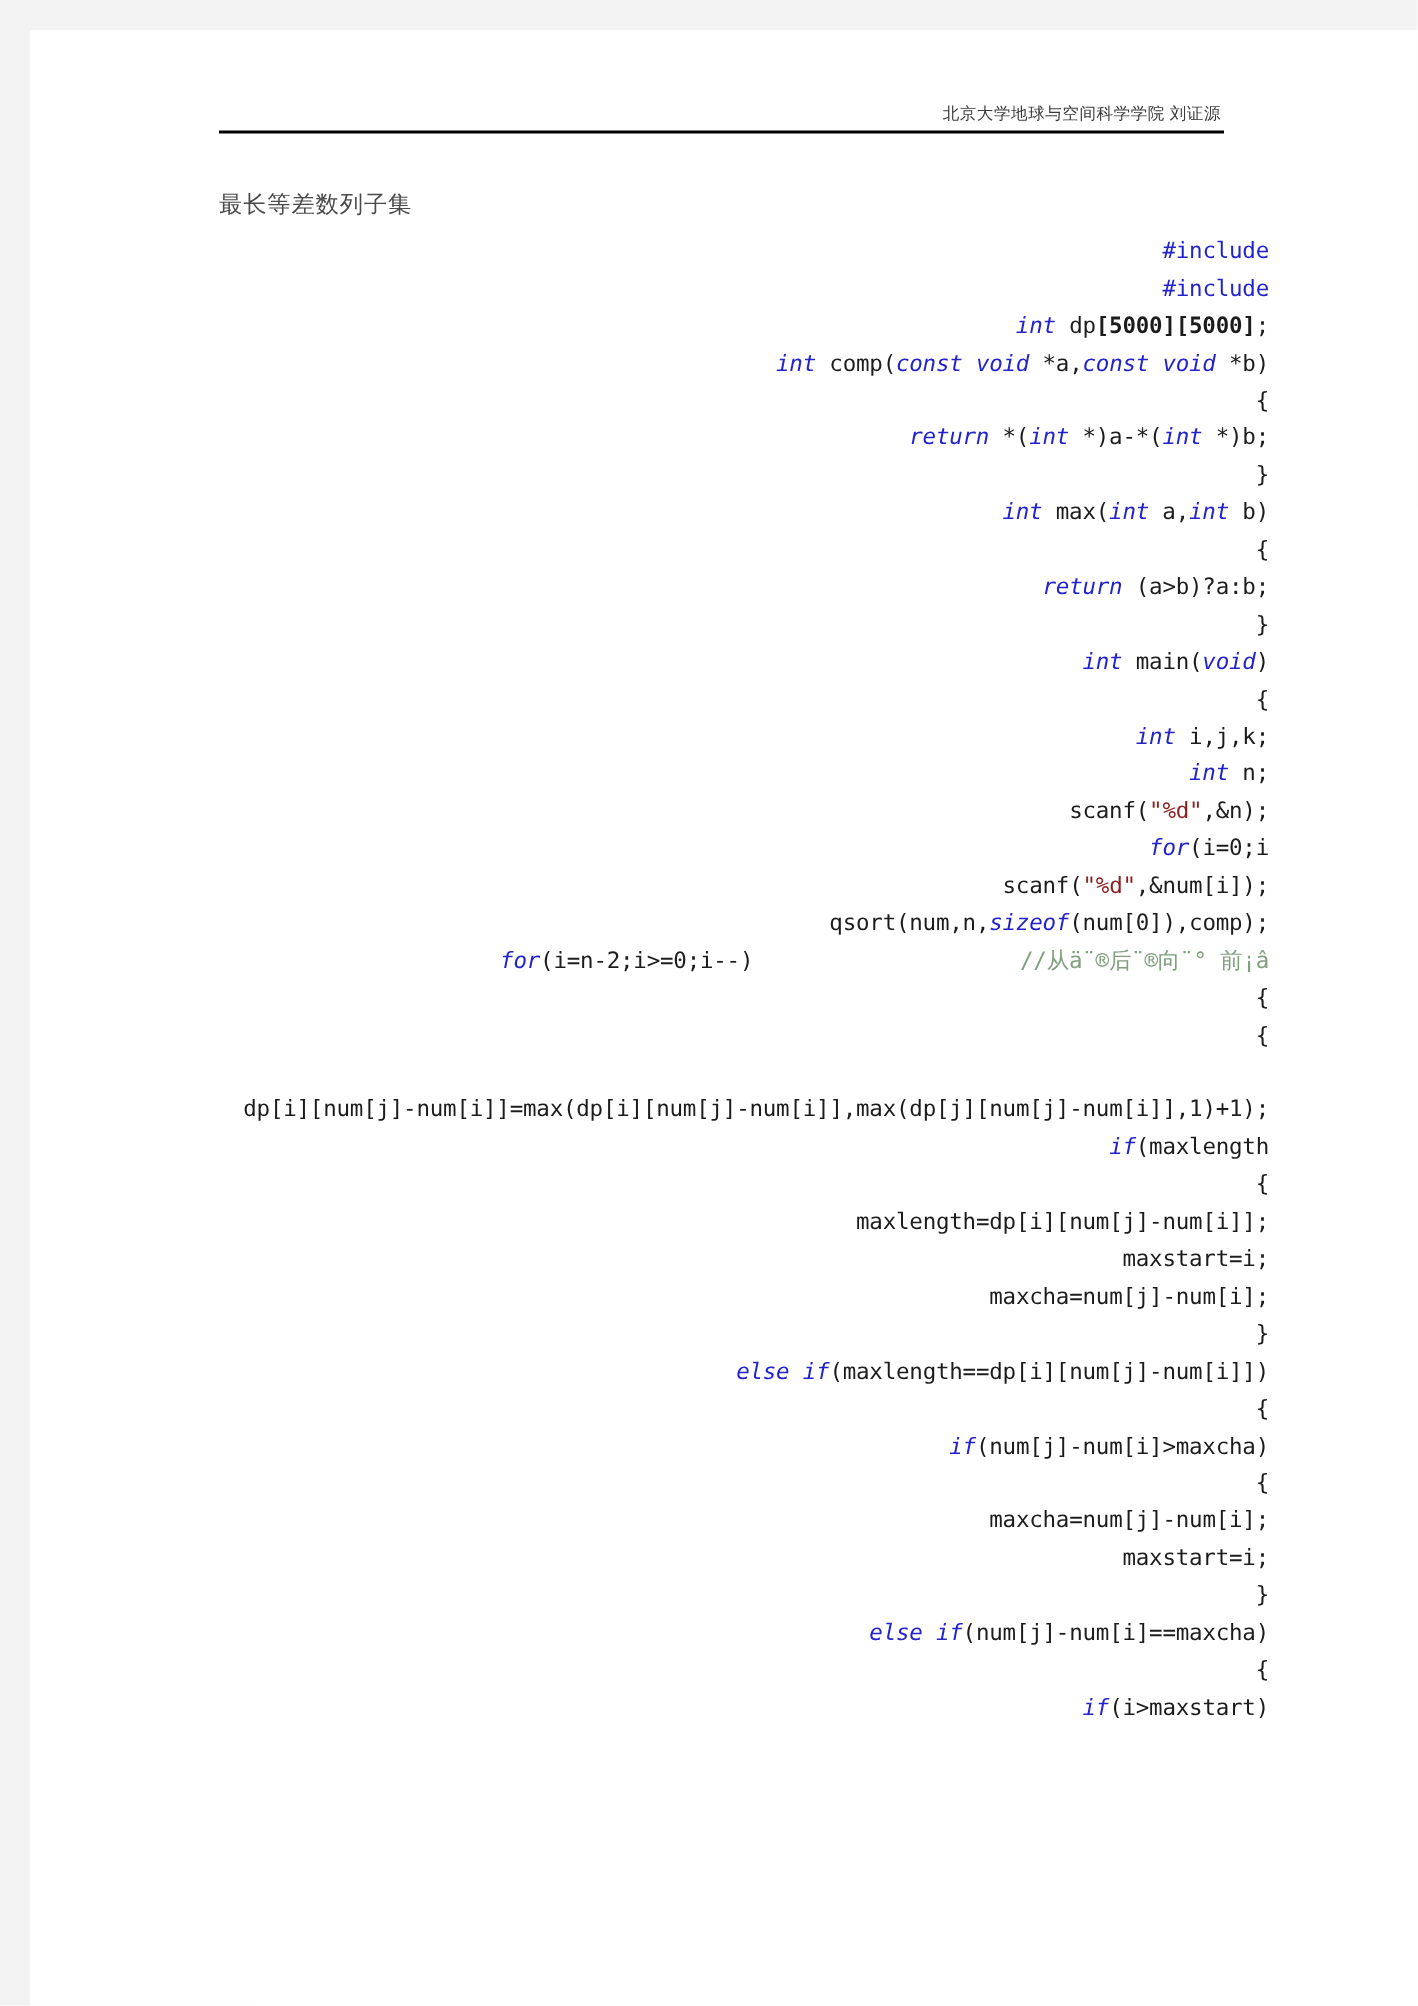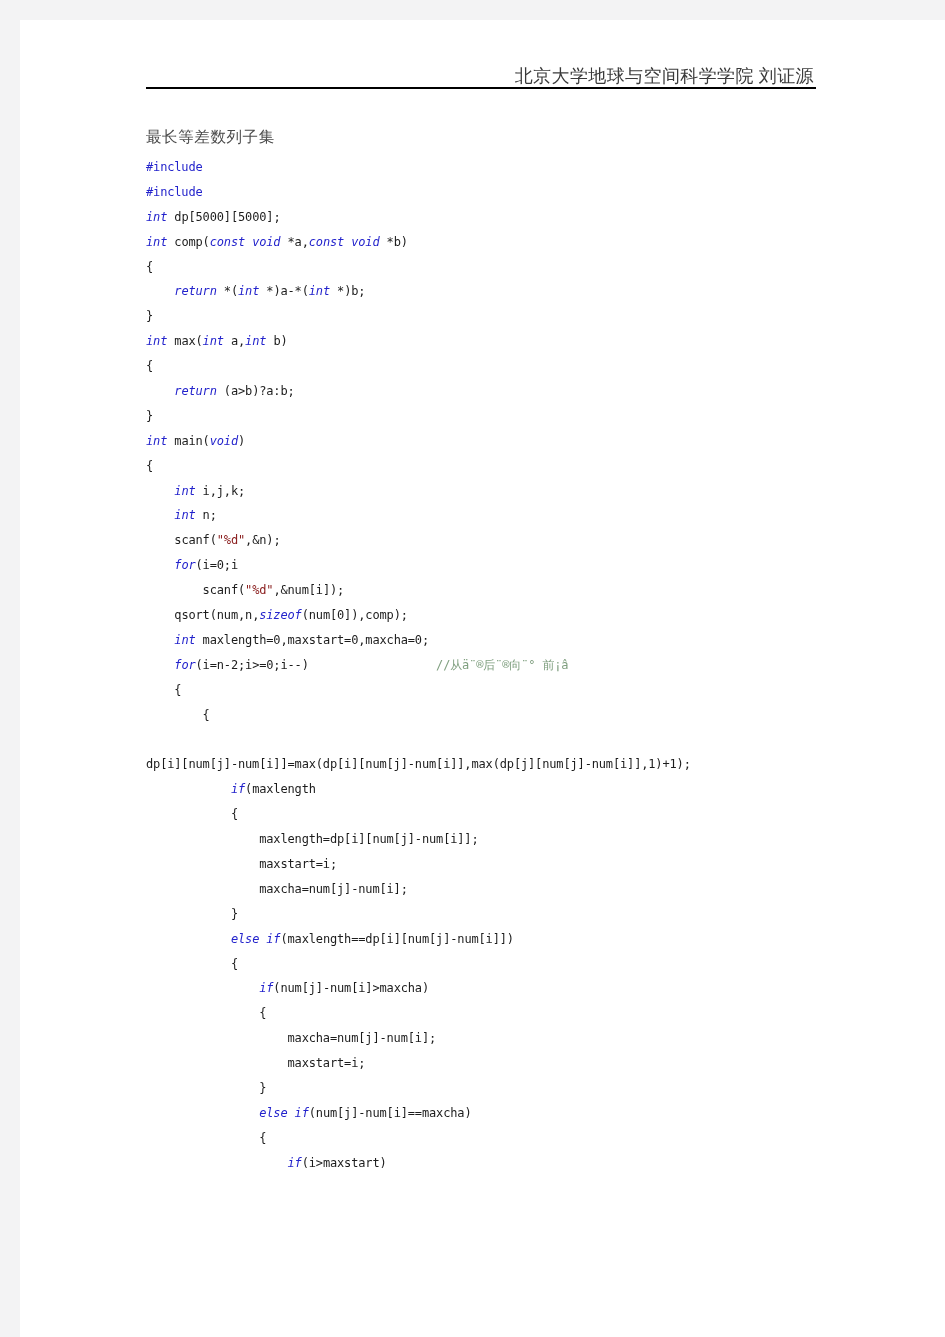--- a/index.html
+++ b/index.html
@@ -29,21 +29,21 @@
   
   #header-block {
     position: absolute;
     left: 126px;
     top: 48px;
     width: 670px;
   }
   #header-text {
     text-align: right;
     font-family: "Liberation Serif", "DejaVu Serif", serif;
-    font-size: 18px;
+    font-size: 11px;
     color: #3a3a3a;
     letter-spacing: 0.4px;
     line-height: 16px;
     white-space: nowrap;
     padding-right: 2px;
   }
   #header-rule {
     margin-top: 3px;
     width: 670px;
     height: 0;
@@ -64,40 +64,41 @@
     color: #4a4a4a;
     line-height: 25px;
     letter-spacing: 0.6px;
     white-space: nowrap;
     margin-bottom: 6px;
   }
 
   
   #code-listing {
     font-family: "DejaVu Sans Mono", "Liberation Mono", monospace;
-    font-size: 12px;
+    font-size: 15px;
     line-height: 24.9px;
     color: #1c1c1c;
     white-space: nowrap;
+    text-align: right;
   }
   .code-line {
     height: 24.9px;
     white-space: pre;
     letter-spacing: -0.15px;
   }
   .code-line.blank {
     color: transparent;
   }
 
   
   .tok-kw   { color: #2323cc; font-style: italic; }
   .tok-str  { color: #8b2020; }
-  .tok-com  { color: #7f9f7f; }
+  .tok-com  { color: #7f9f7f; margin-left: 18px; }
   .tok-pp   { color: #2323cc; }
-  .tok-br   { color: #1c1c1c; }
+  .tok-br   { color: #1c1c1c; font-weight: bold; }
   .tok-pl   { color: #1c1c1c; }
 </style>
 </head>
 <body>
 
 <div id="page">
 
   <div id="header-block">
     <div id="header-text">北京大学地球与空间科学学院  刘证源</div>
     <div id="header-rule"></div>
@@ -120,21 +121,20 @@
         <div class="code-line"><span>    </span><span class="tok-kw">return</span><span class="tok-pl"> (a&gt;b)?a:b;</span></div>
         <div class="code-line"><span class="tok-pl">}</span></div>
         <div class="code-line"><span class="tok-kw">int</span><span class="tok-pl"> main(</span><span class="tok-kw">void</span><span class="tok-pl">)</span></div>
         <div class="code-line"><span class="tok-pl">{</span></div>
         <div class="code-line"><span>    </span><span class="tok-kw">int</span><span class="tok-pl"> i,j,k;</span></div>
         <div class="code-line"><span>    </span><span class="tok-kw">int</span><span class="tok-pl"> n;</span></div>
         <div class="code-line"><span>    </span><span class="tok-pl">scanf(</span><span class="tok-str">"%d"</span><span class="tok-pl">,&amp;n);</span></div>
         <div class="code-line"><span>    </span><span class="tok-kw">for</span><span class="tok-pl">(i=0;i</span></div>
         <div class="code-line"><span>        </span><span class="tok-pl">scanf(</span><span class="tok-str">"%d"</span><span class="tok-pl">,&amp;num[i]);</span></div>
         <div class="code-line"><span>    </span><span class="tok-pl">qsort(num,n,</span><span class="tok-kw">sizeof</span><span class="tok-pl">(num[0]),comp);</span></div>
-        <div class="code-line"><span>    </span><span class="tok-kw">int</span><span class="tok-pl"> maxlength=0,maxstart=0,maxcha=0;</span></div>
         <div class="code-line"><span>    </span><span class="tok-kw">for</span><span class="tok-pl">(i=n-2;i&gt;=0;i--)</span><span class="tok-pl">                  </span><span class="tok-com">//从ä¨®后¨®向¨° 前¡â</span></div>
         <div class="code-line"><span>    </span><span class="tok-pl">{</span></div>
         <div class="code-line"><span>        </span><span class="tok-pl">{</span></div>
         <div class="code-line blank">&nbsp;</div>
         <div class="code-line"><span class="tok-pl">dp[i][num[j]-num[i]]=max(dp[i][num[j]-num[i]],max(dp[j][num[j]-num[i]],1)+1);</span></div>
         <div class="code-line"><span>            </span><span class="tok-kw">if</span><span class="tok-pl">(maxlength</span></div>
         <div class="code-line"><span>            </span><span class="tok-pl">{</span></div>
         <div class="code-line"><span>                </span><span class="tok-pl">maxlength=dp[i][num[j]-num[i]];</span></div>
         <div class="code-line"><span>                </span><span class="tok-pl">maxstart=i;</span></div>
         <div class="code-line"><span>                </span><span class="tok-pl">maxcha=num[j]-num[i];</span></div>

